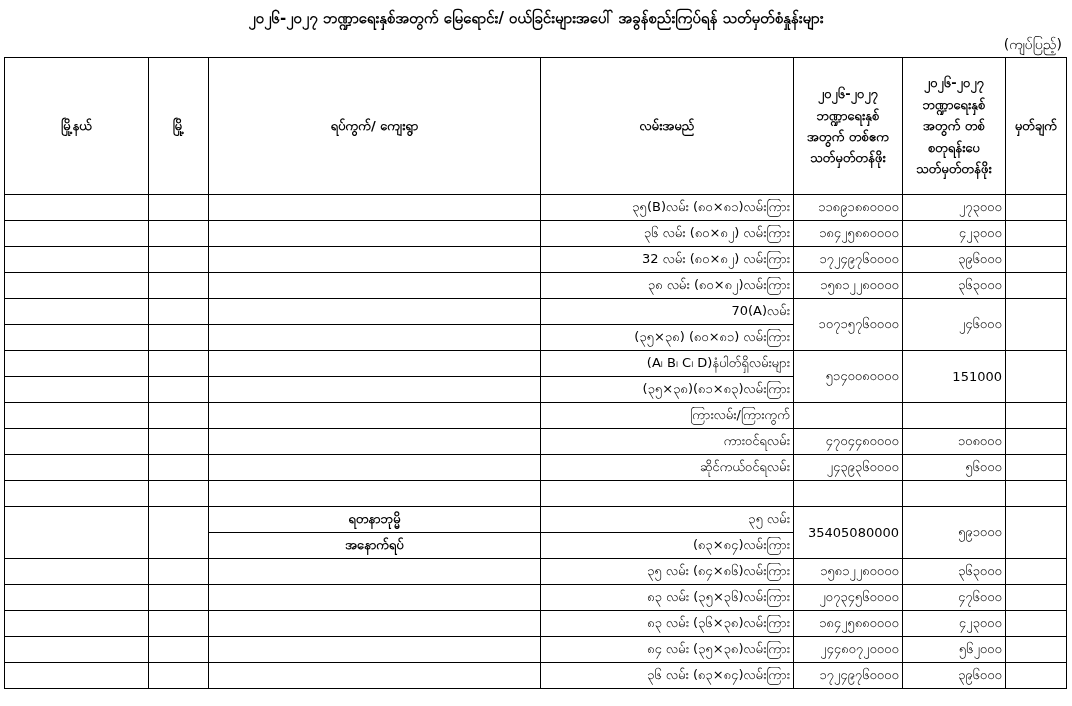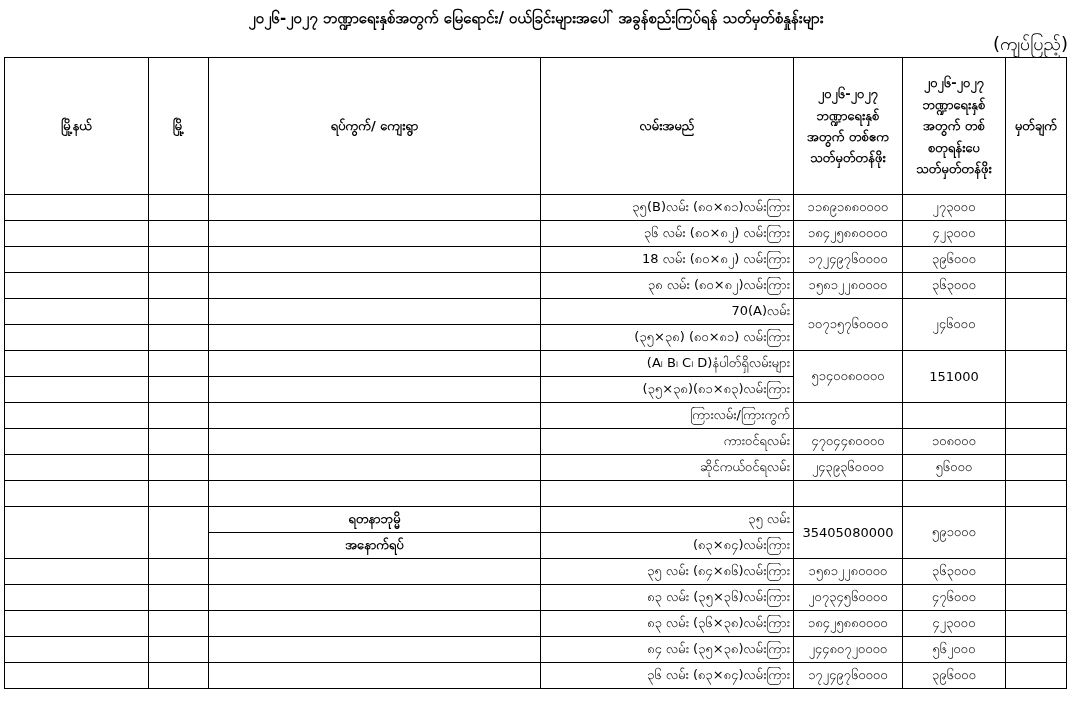--- a/index.html
+++ b/index.html
@@ -1,29 +1,29 @@
 <!DOCTYPE html>
 <html><head>
 <meta charset="utf-8">
 <style>
   html,body{margin:0;padding:0;background:#fff}
   .page{position:relative;width:1072px;height:706px;background:#fff;overflow:hidden;
         font-family:"DejaVu Sans",sans-serif;color:#000}
   .title{position:absolute;top:6px;left:0;width:100%;text-align:center;
          font-weight:bold;font-size:15px;line-height:24px}
-  .unit-note{position:absolute;top:35px;right:4px;font-size:18px;line-height:18px}
+  .unit-note{position:absolute;top:35px;right:10px;font-size:14px;line-height:18px}
   table.main{position:absolute;top:57px;left:4px;width:1063px;
              border-collapse:collapse;table-layout:fixed}
   th,td{border:1px solid #000;font-size:13px;padding:0 3px;overflow:hidden}
   thead th{height:136px;font-weight:bold;text-align:center;vertical-align:middle;
            white-space:normal;line-height:1.65;padding:0 4px}
   th.ward-h{text-align:center}
   tbody td{height:25px;white-space:nowrap;vertical-align:middle}
   td.street{text-align:right}
-  td.num{text-align:center}
+  td.num{text-align:right}
   td.wardcell{text-align:center;font-weight:bold}
   td.boldrow{font-weight:normal}
 </style>
 </head>
 <body>
 
 <div class="page">
   <div class="title">၂၀၂၆-၂၀၂၇ ဘဏ္ဍာရေးနှစ်အတွက် မြေရောင်း/ ဝယ်ခြင်းများအပေါ် အခွန်စည်းကြပ်ရန် သတ်မှတ်စံနှုန်းများ</div>
   <div class="unit-note">(ကျပ်ပြည့်)</div>
 
@@ -64,21 +64,21 @@
           <td></td>
           <td class="street">၃၆ လမ်း (၈၀×၈၂) လမ်းကြား</td>
           <td class="num">၁၈၄၂၅၈၈၀၀၀၀</td>
           <td class="num">၄၂၃၀၀၀</td>
           <td></td>
         </tr>
         <tr>
           <td></td>
           <td></td>
           <td></td>
-          <td class="street">18 လမ်း (၈၀×၈၂) လမ်းကြား</td>
+          <td class="street">32 လမ်း (၈၀×၈၂) လမ်းကြား</td>
           <td class="num">၁၇၂၄၉၇၆၀၀၀၀</td>
           <td class="num">၃၉၆၀၀၀</td>
           <td></td>
         </tr>
         <tr>
           <td></td>
           <td></td>
           <td></td>
           <td class="street">၃၈ လမ်း (၈၀×၈၂)လမ်းကြား</td>
           <td class="num">၁၅၈၁၂၂၈၀၀၀၀</td>

